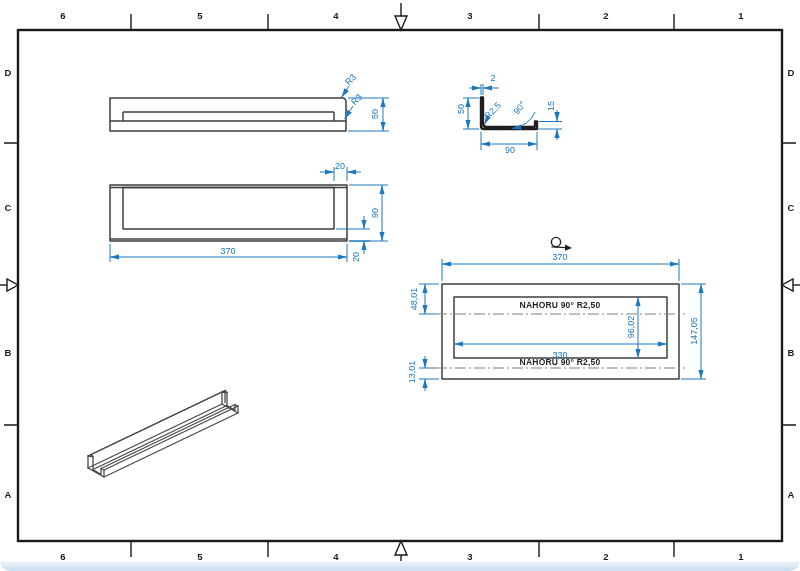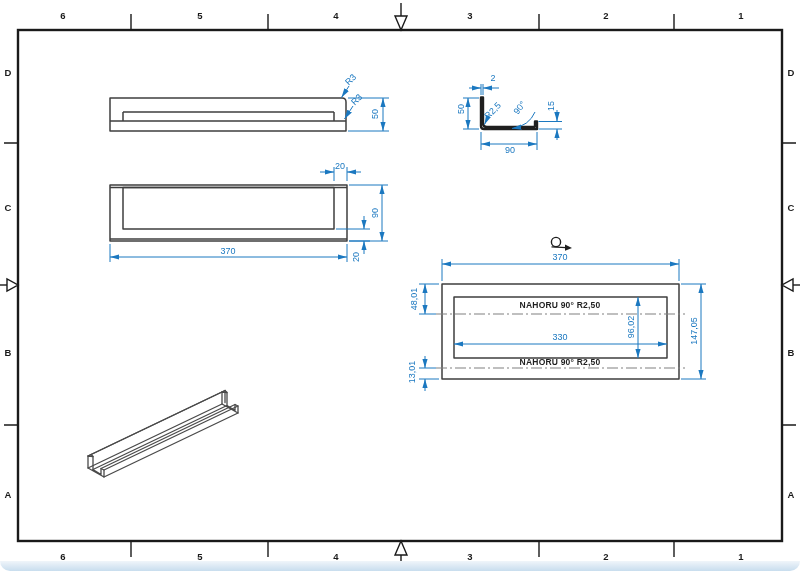--- a/index.html
+++ b/index.html
@@ -212,19 +212,19 @@
 <span class="lbl rot90" style="left:461px;top:109px">50</span>
 <span class="lbl rot45" style="left:493px;top:111px">R2,5</span>
 <span class="lbl rot50" style="left:520px;top:108px">90°</span>
 <span class="lbl rot90" style="left:551px;top:106px">15</span>
 <span class="lbl" style="left:510px;top:150px">90</span>
 
 <span class="lbl" style="left:560px;top:257px">370</span>
 <span class="lbl rot90" style="left:414px;top:299px">48,01</span>
 <span class="lbl rot90" style="left:412px;top:372px">13,01</span>
 <span class="lbl rot90" style="left:631px;top:327px">96,02</span>
-<span class="lbl" style="left:560px;top:337px">330</span>
+<span class="lbl" style="left:560px;top:355px">330</span>
 <span class="lbl rot90" style="left:694px;top:331px">147,05</span>
 <span class="lbl dark" style="left:560px;top:305px">NAHORU 90° R2,50</span>
 <span class="lbl dark" style="left:560px;top:362px">NAHORU 90° R2,50</span>
 
 <div class="chrome-bottom"></div>
 </div>
 
 </body></html>

